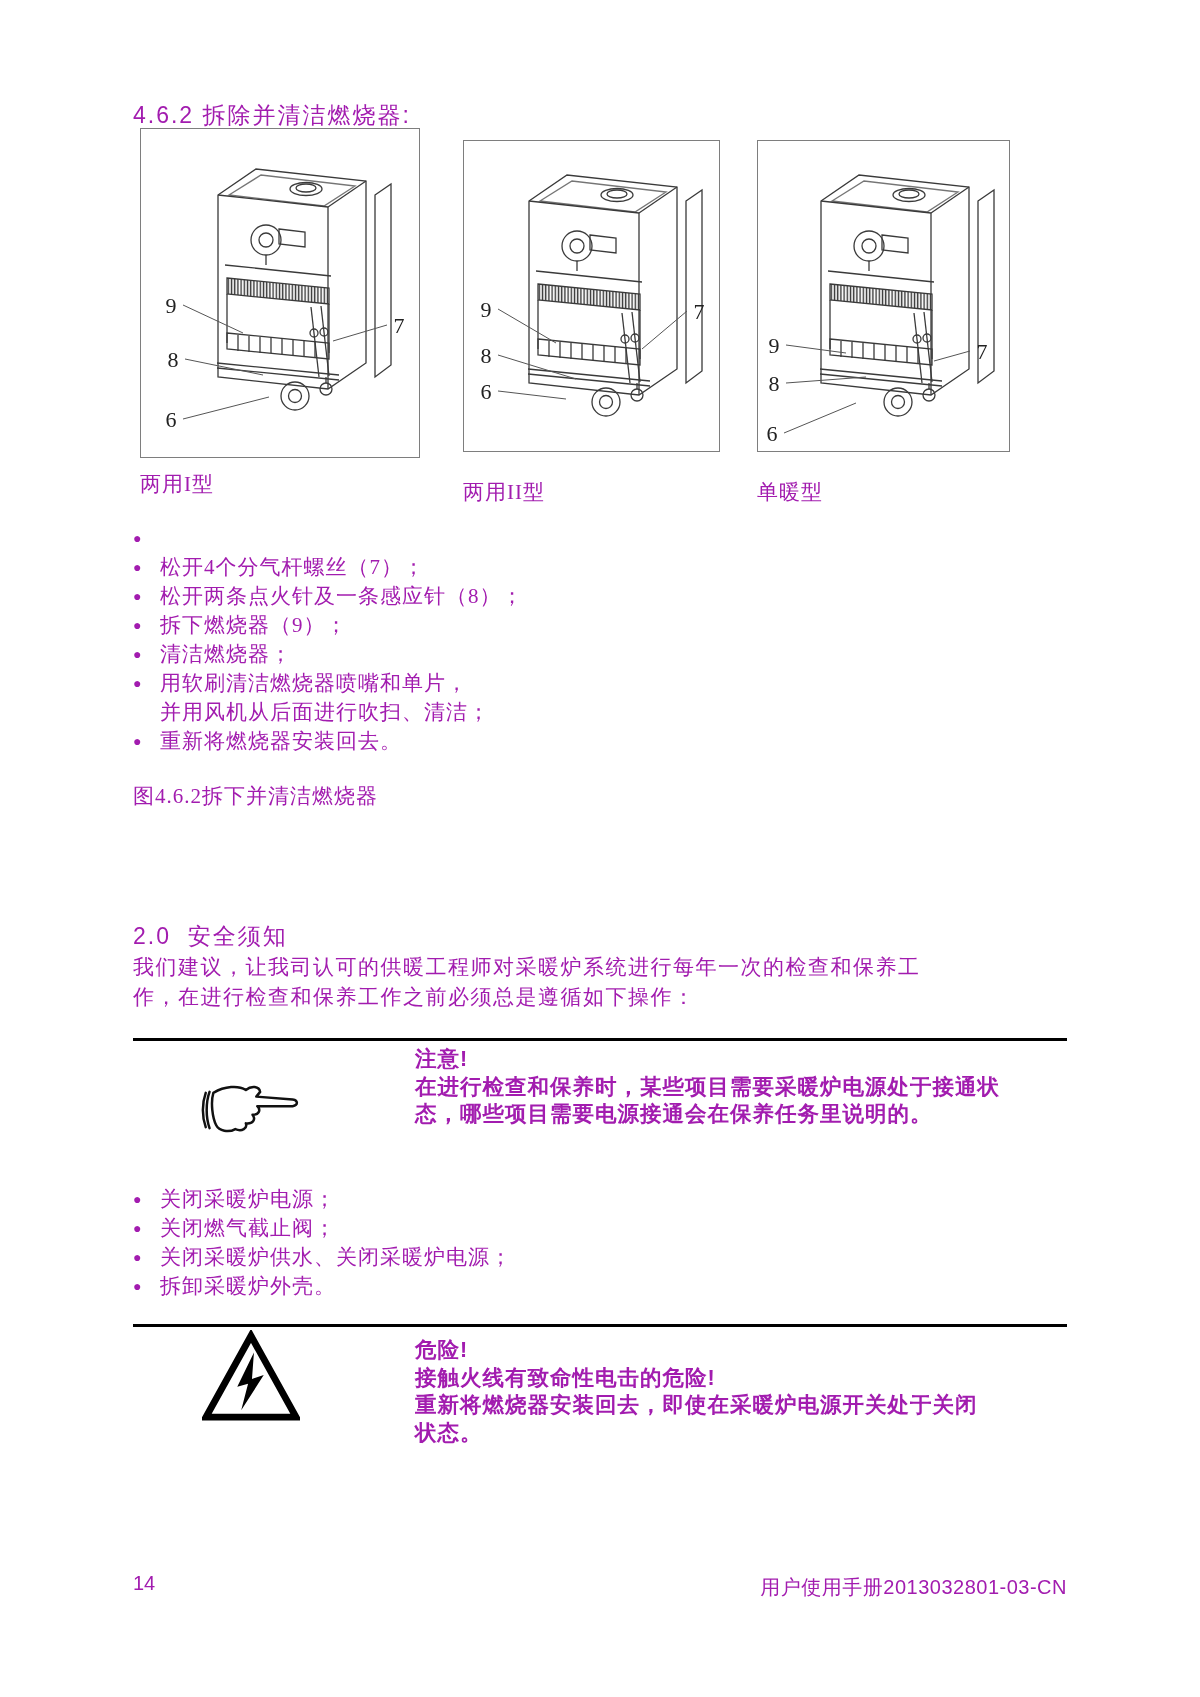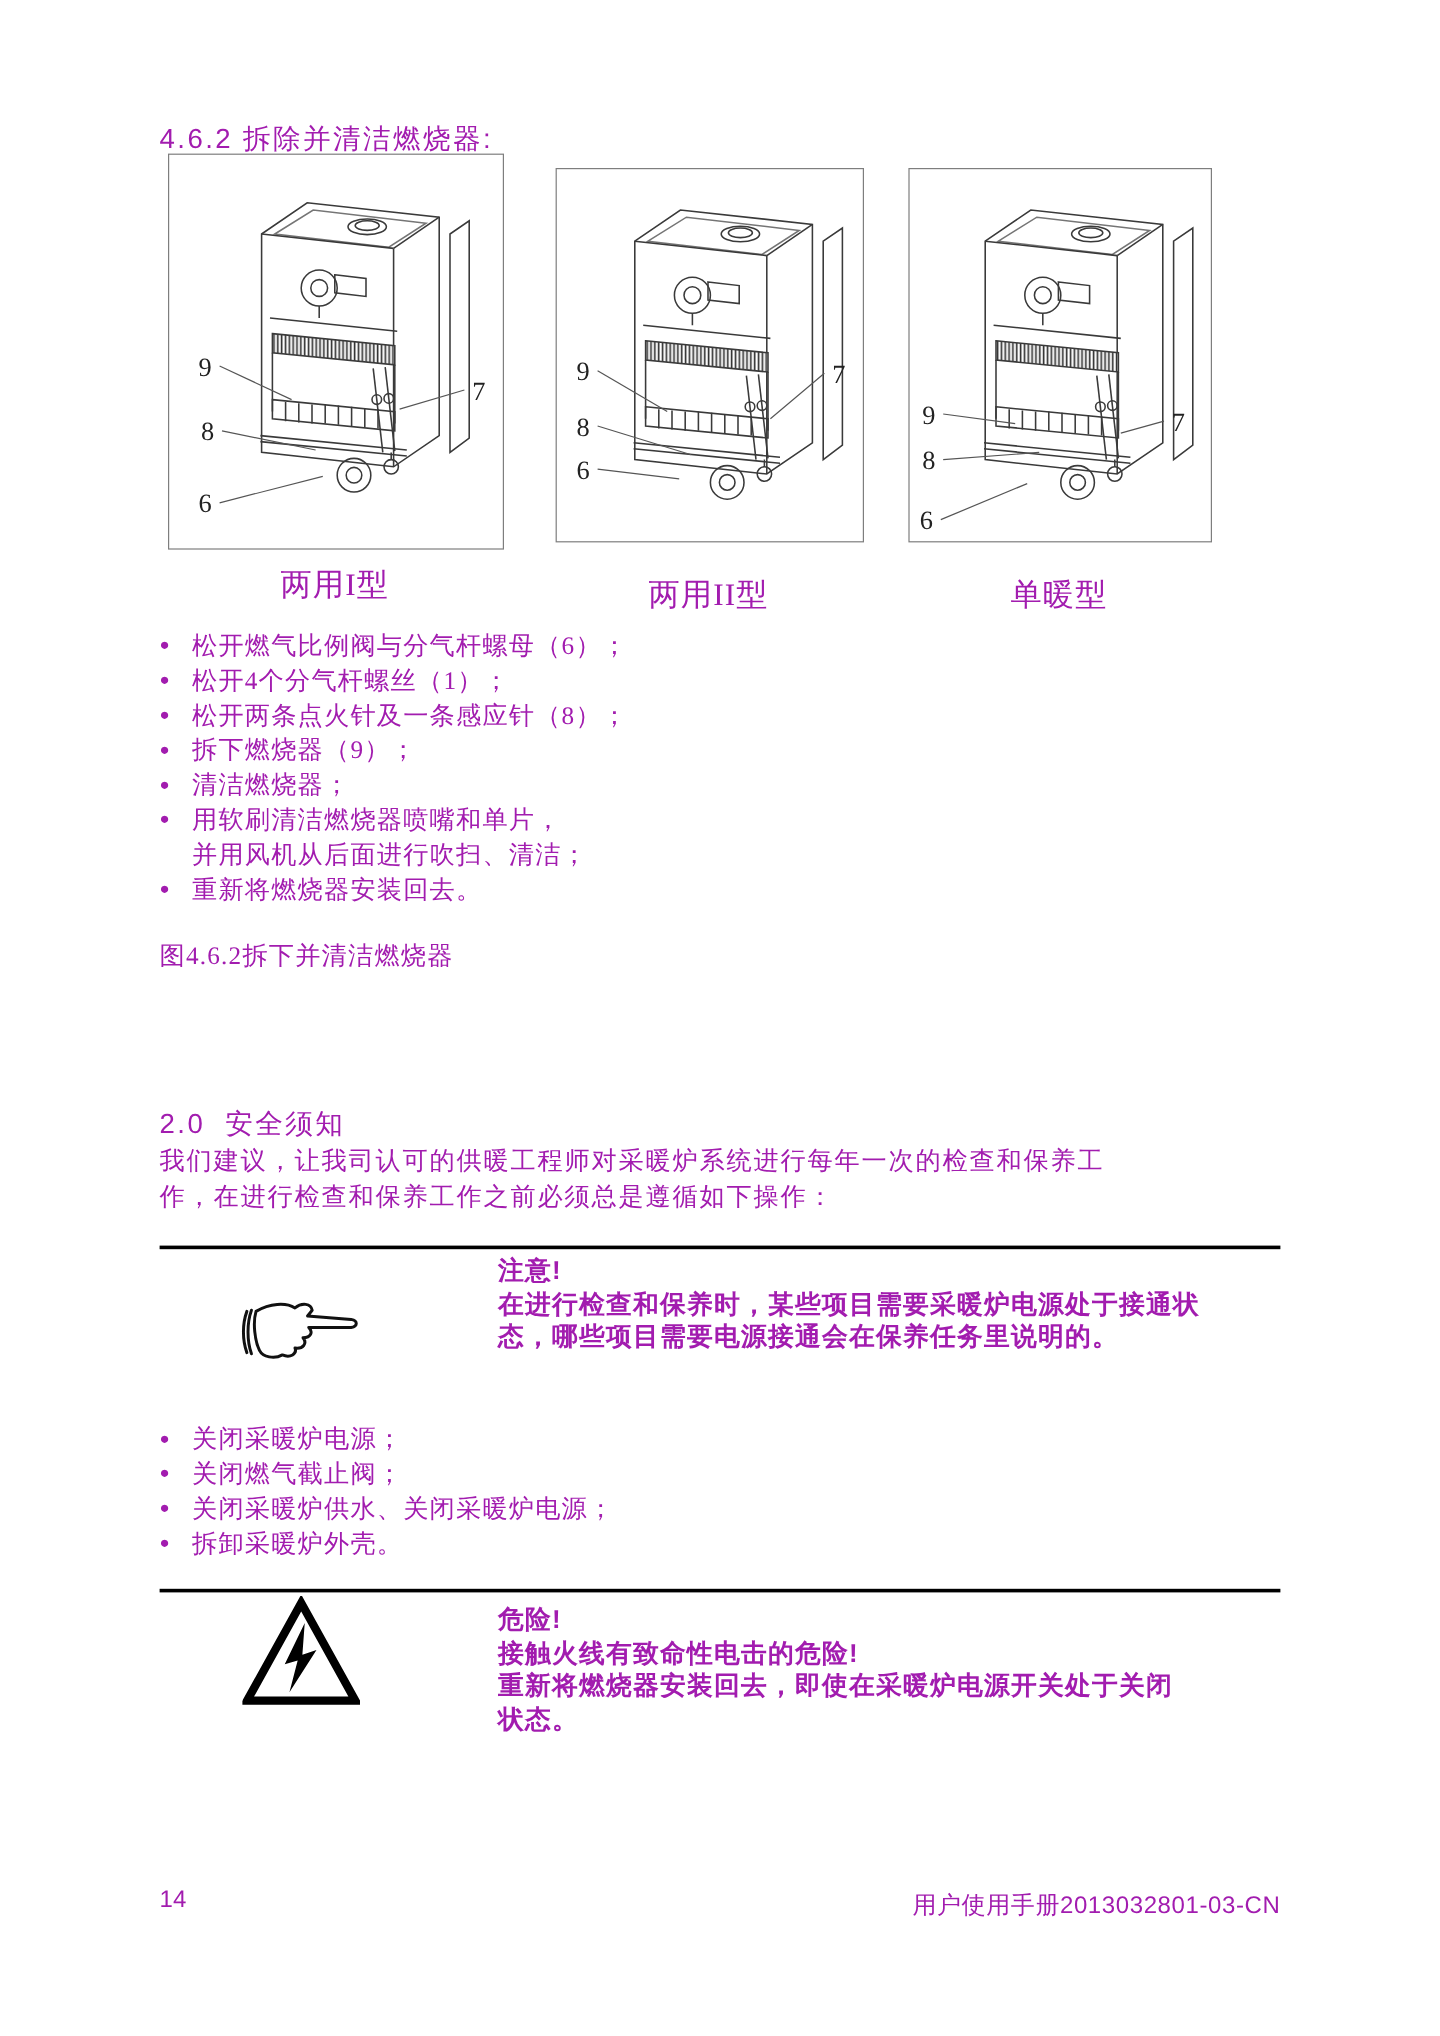--- a/index.html
+++ b/index.html
@@ -6,21 +6,21 @@
   .page{position:relative;width:1200px;height:1697px;background:#ffffff;
         font-family:"Liberation Serif",serif;color:#a21caf;overflow:hidden;}
 
   .h-gothic{font-family:"Liberation Sans",sans-serif;}
 
   .sec-title{position:absolute;left:133px;top:100px;font-size:23px;letter-spacing:2px;
              font-weight:500;white-space:pre;}
 
   .panel{position:absolute;}
   .panel-box{border:1px solid #7e7e7e;background:#fff;}
-  .panel-caption{text-align:center;font-size:26px;letter-spacing:1px;}
+  .panel-caption{text-align:left;font-size:21px;letter-spacing:1px;}
   .p1{left:140px;top:128px;width:278px;}
   .p1 .panel-box{width:278px;height:328px;}
   .p1 .panel-caption{margin-top:12px;}
   .p2{left:463px;top:140px;width:255px;}
   .p2 .panel-box{width:255px;height:310px;}
   .p2 .panel-caption{margin-top:26px;}
   .p3{left:757px;top:140px;width:251px;}
   .p3 .panel-box{width:251px;height:310px;}
   .p3 .panel-caption{margin-top:26px;}
   .panel-box svg{display:block;}
@@ -166,25 +166,24 @@
         <text class="callout-num" x="16" y="250" text-anchor="middle">8</text>
         <text class="callout-num" x="14" y="300" text-anchor="middle">6</text>
       </svg>
     </div>
     <div class="panel-caption">单暖型</div>
   </div>
 
   <ul class="blist list1">
     <li>
         <span class="blt">●</span>
-        <span class="step-text">松开燃气比例阀与分气杆螺母（6）；</span>
-      </li>
-    <li>
-        <span class="blt">●</span>
-        <span class="step-text">松开4个分气杆螺丝（1）；</span>
+      </li>
+    <li>
+        <span class="blt">●</span>
+        <span class="step-text">松开4个分气杆螺丝（7）；</span>
       </li>
     <li>
         <span class="blt">●</span>
         <span class="step-text">松开两条点火针及一条感应针（8）；</span>
       </li>
     <li>
         <span class="blt">●</span>
         <span class="step-text">拆下燃烧器（9）；</span>
       </li>
     <li>

